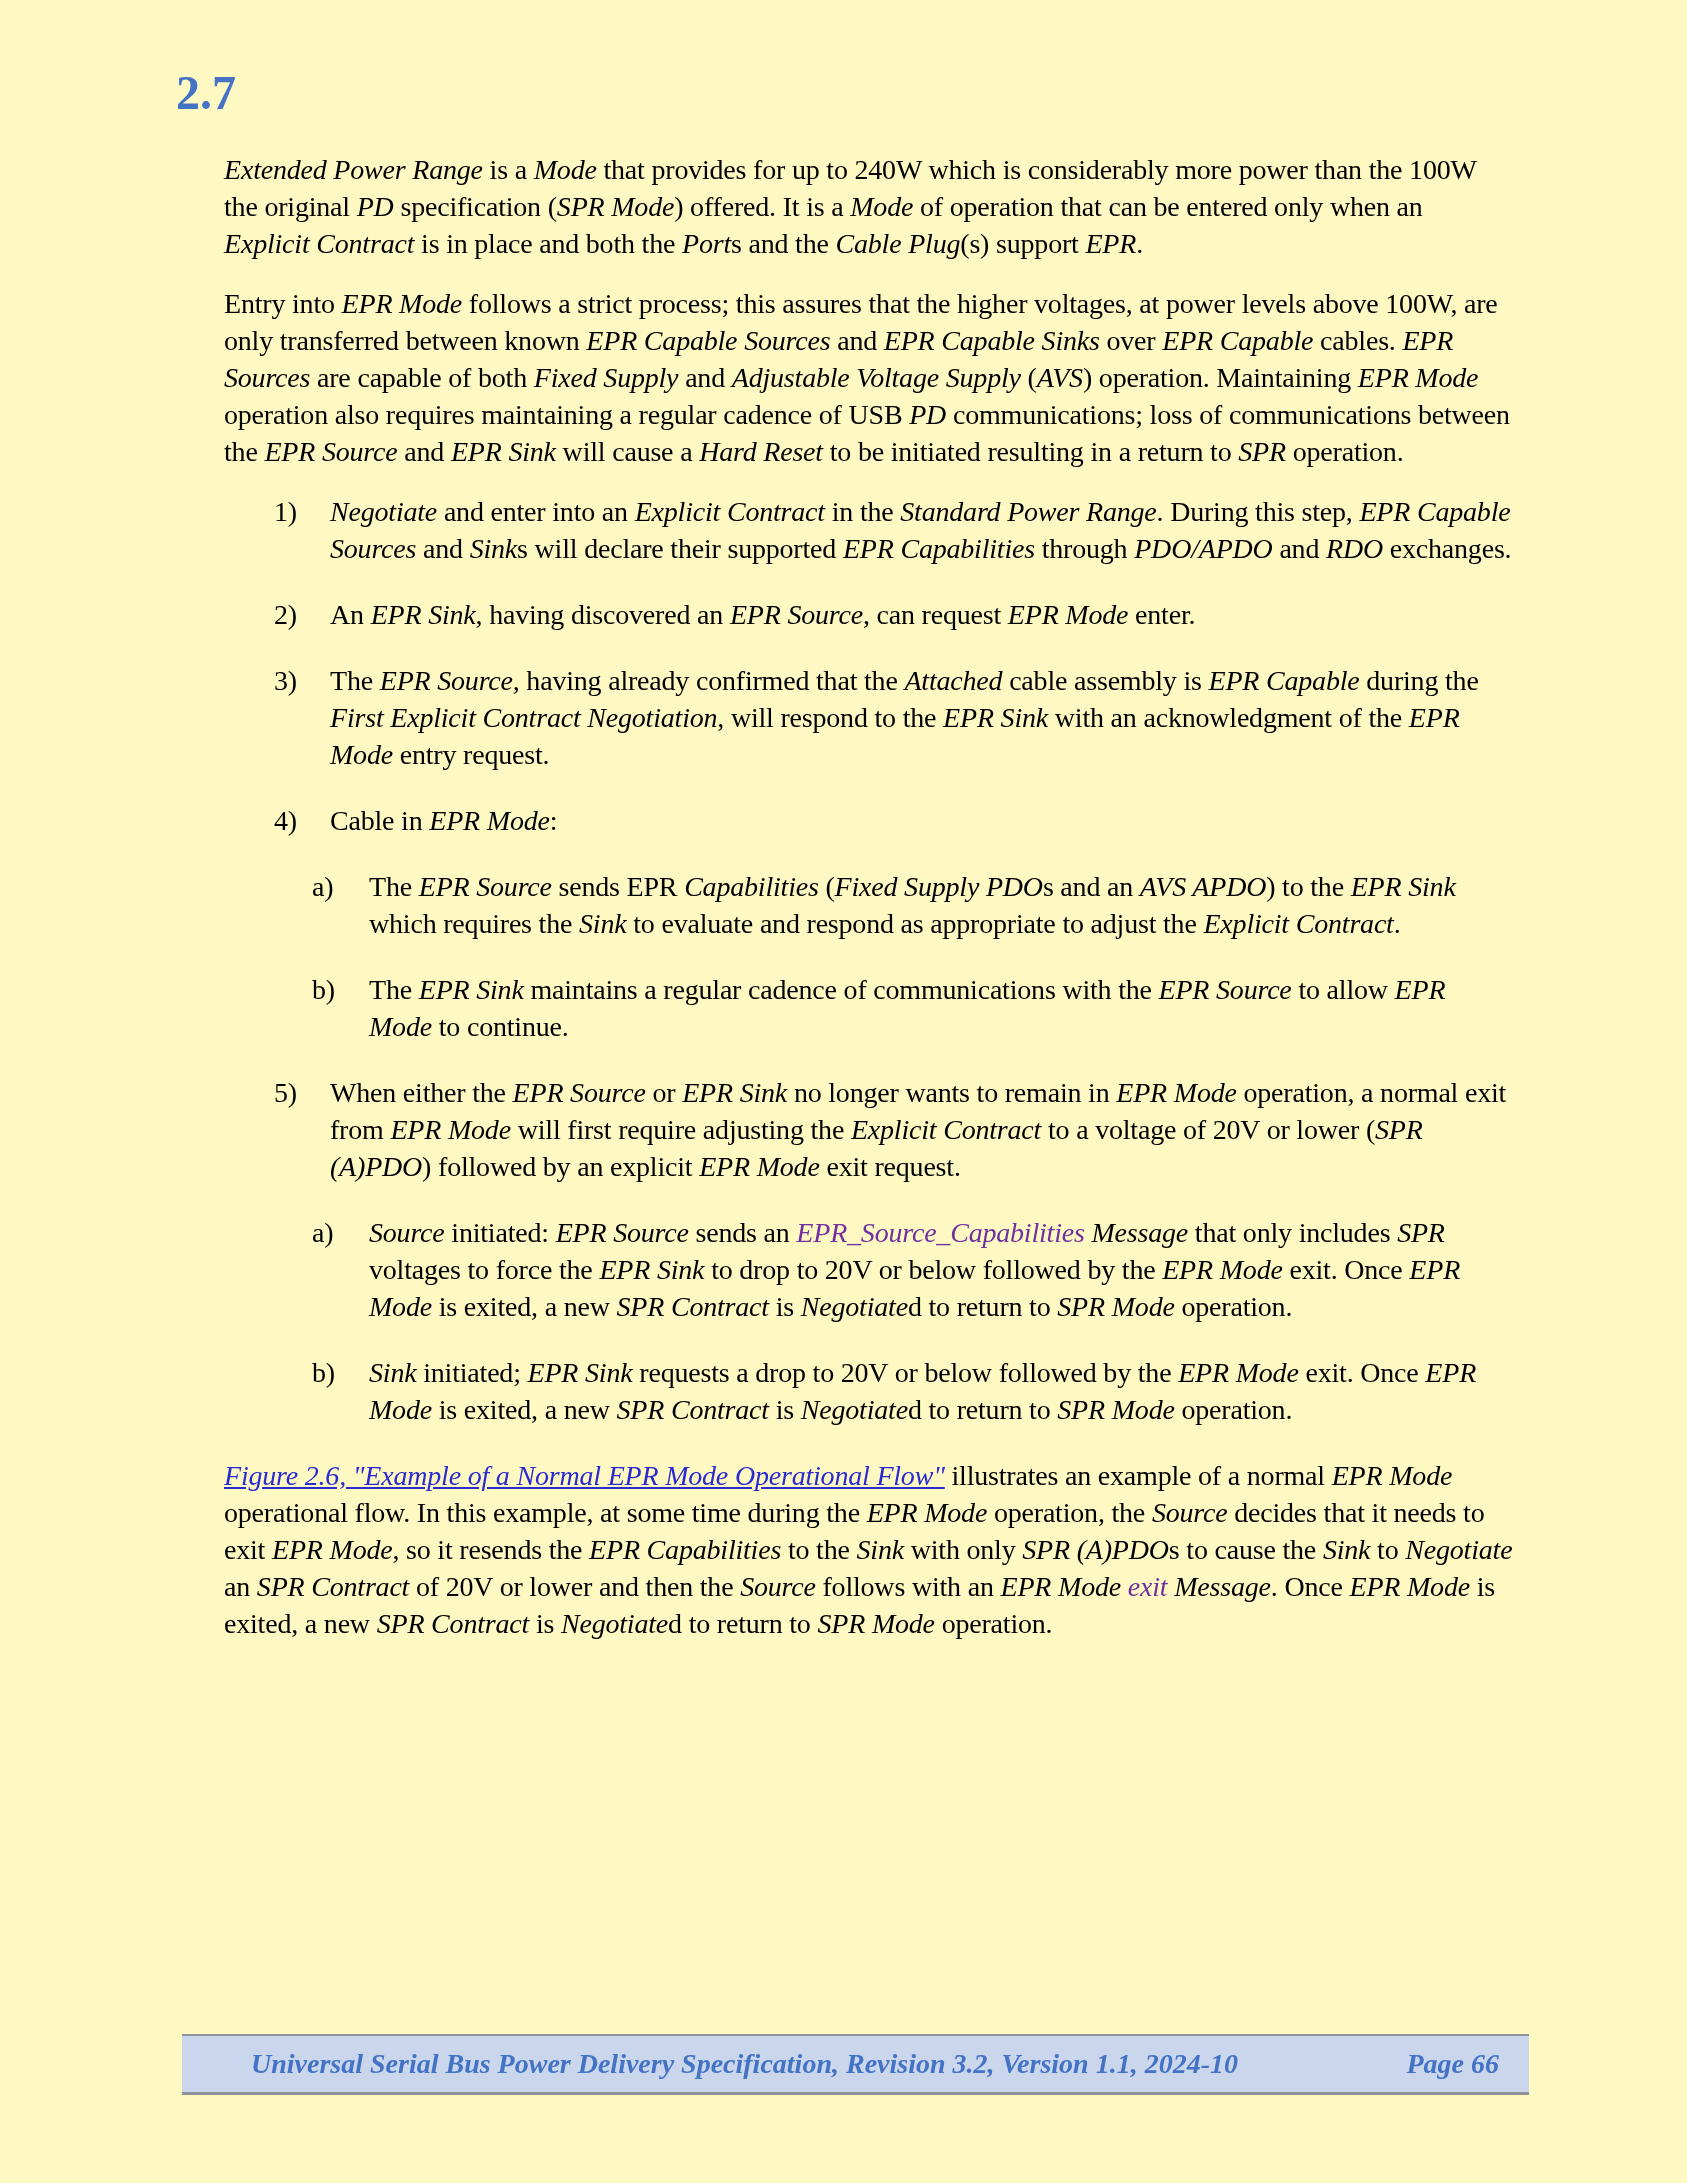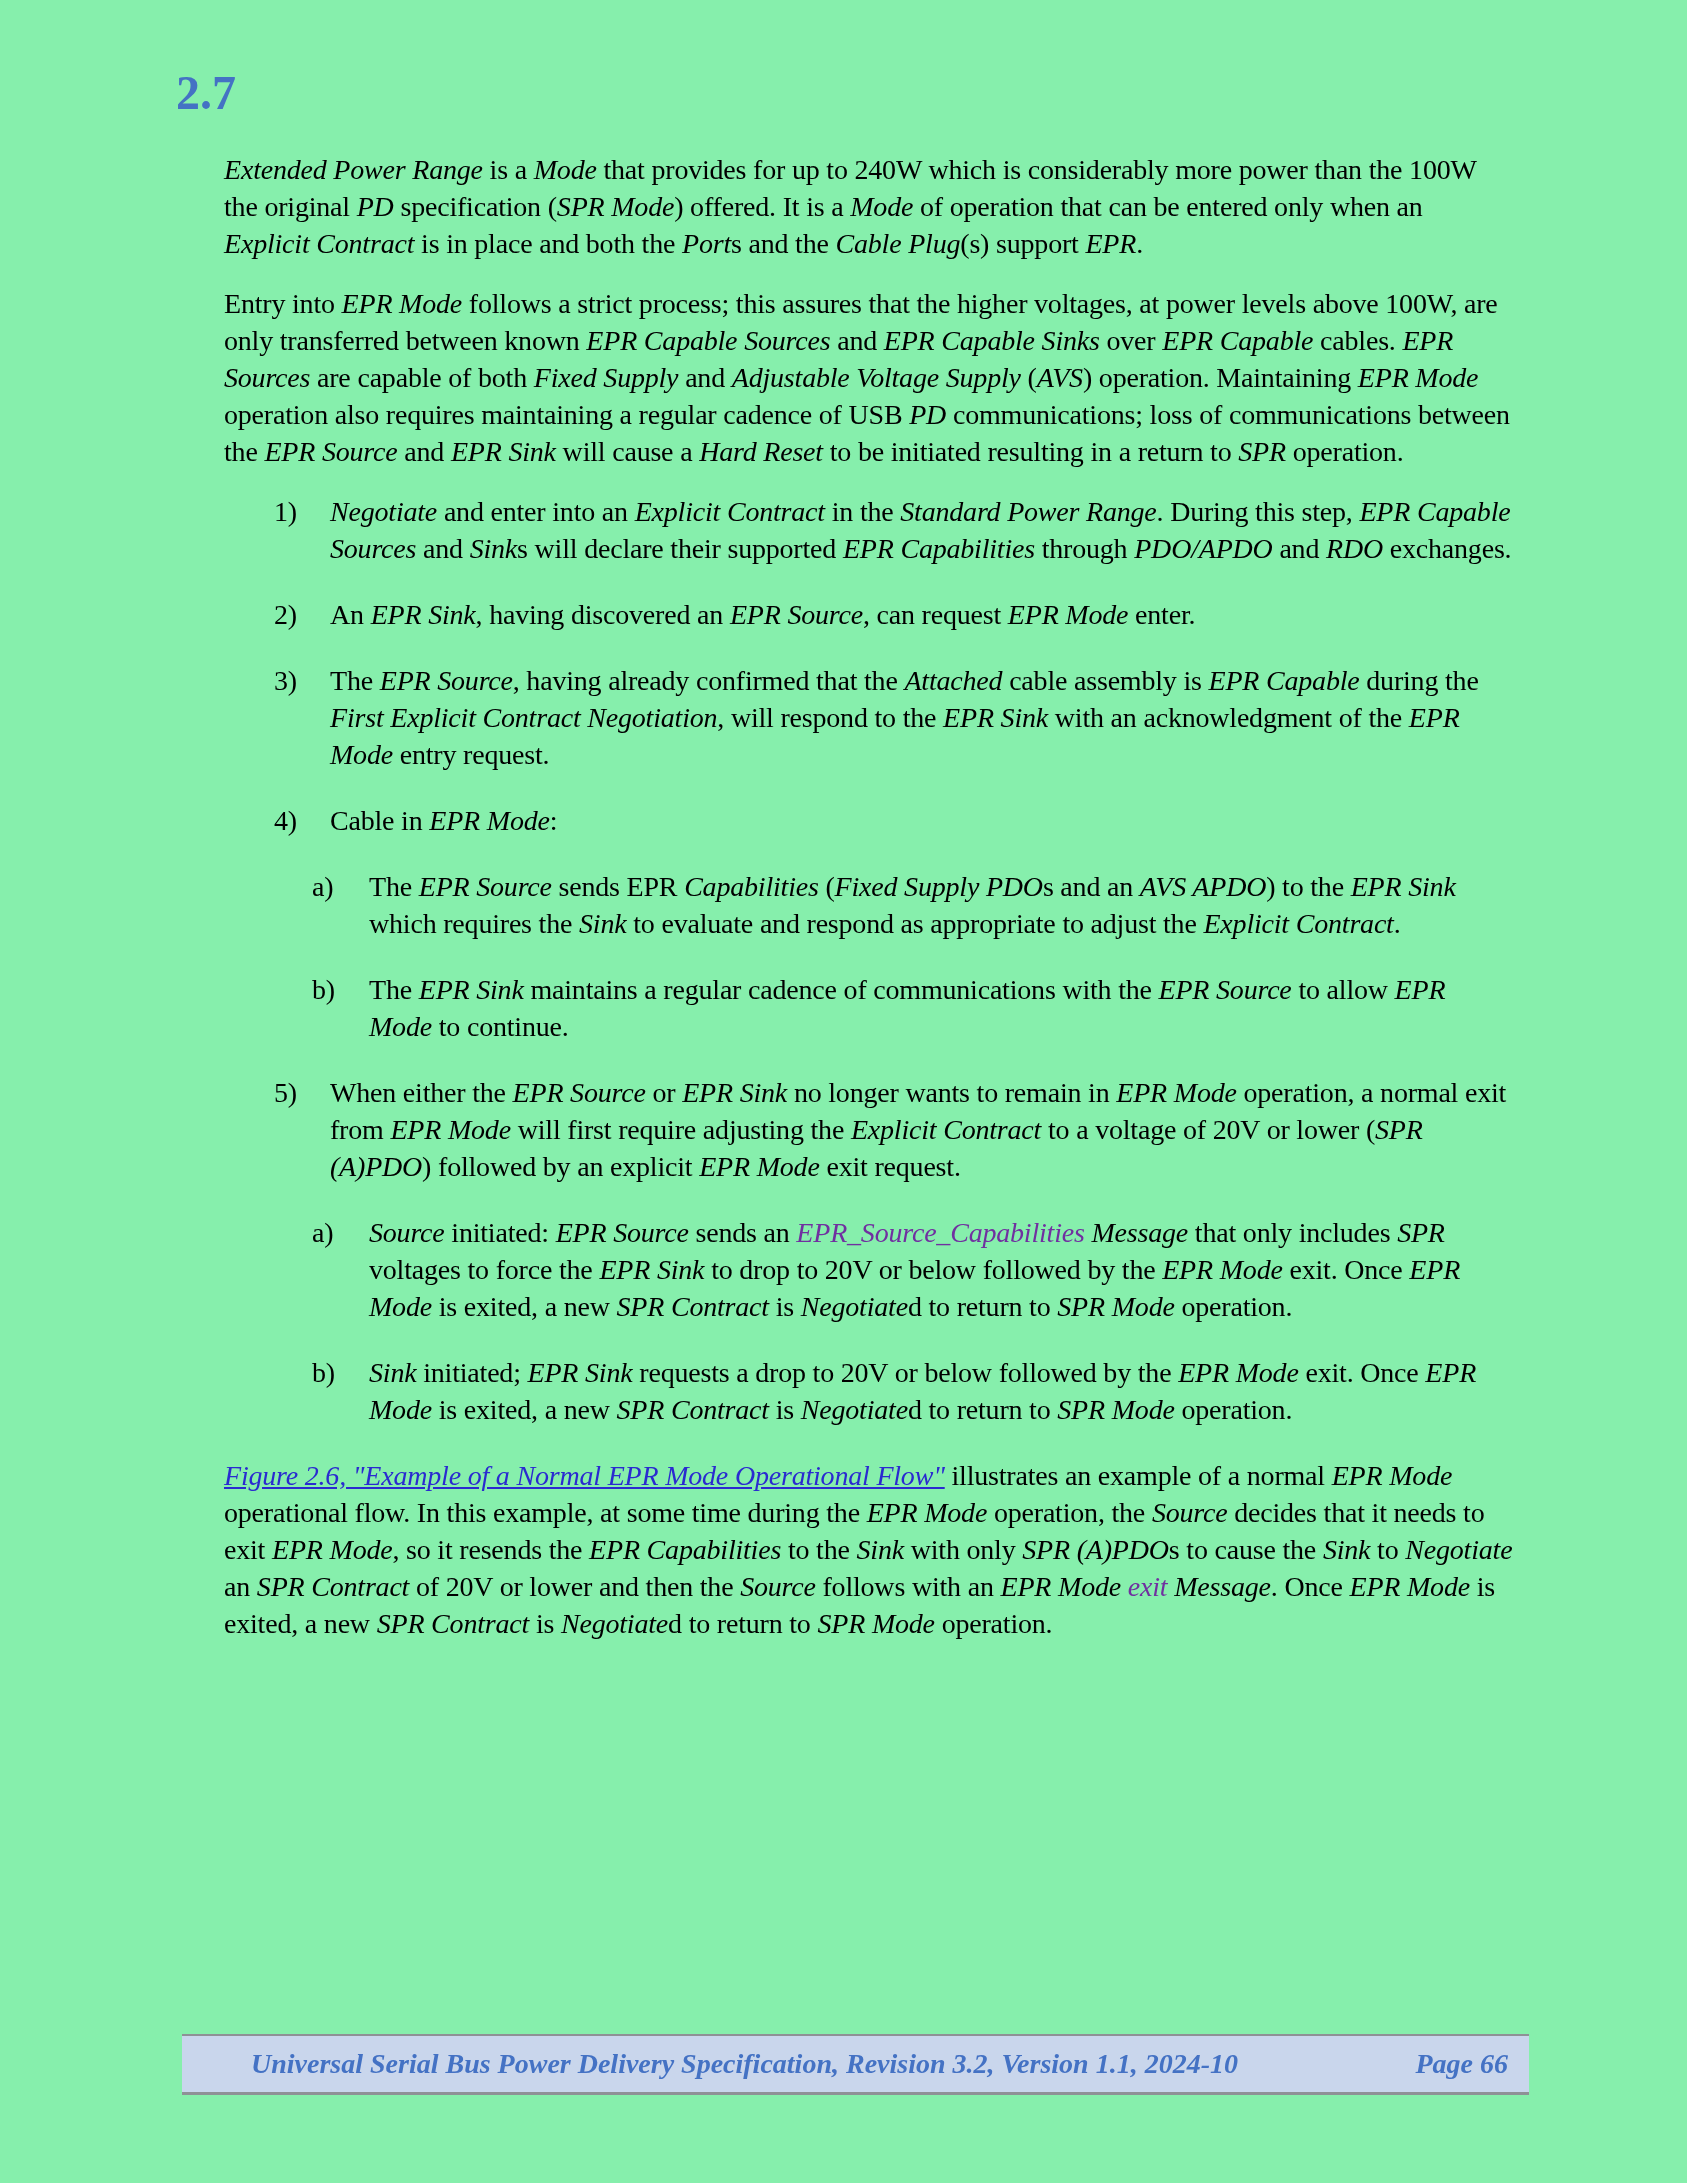--- a/index.html
+++ b/index.html
@@ -1,20 +1,20 @@
 <!DOCTYPE html>
 <html style="font-size:8.3px"><head>
 <meta charset="utf-8">
 <style>
   html, body { margin: 0; padding: 0; background: #ffffff; }
   .page {
     position: relative;
     width: 1687px;
     height: 2183px;
-    background: #86efac;
+    background: #fef9c3;
     font-family: "Liberation Serif", "DejaVu Serif", serif;
     color: #000000;
     box-sizing: border-box;
     padding: 61px 173px 0 176px;
     overflow: hidden;
   }
   h1.heading {
     display: flex;
     margin: 0 0 27px 0;
     font-size: 48px;
@@ -54,21 +54,21 @@
     top: 2034px;
     width: 1347px;
     height: 61px;
     box-sizing: border-box;
     background: var(--footer-bg, #C9D6EC);
     border-top: 2.6px solid #8E9196;
     border-bottom: 3.1px solid #8E9196;
     display: flex;
     align-items: center;
     justify-content: space-between;
-    padding: 0 21px 0 69px;
+    padding: 0 30px 0 69px;
     font-size: 28px;
     font-weight: bold;
     font-style: italic;
     color: var(--footer-text, #4472C4);
   }
 </style>
 </head>
 <body>
 
 <div class="page" style="--heading-color: #4472C4; --link-color: #2A2AD0; --purple-color: #7030A0; --footer-bg: #C9D6EC; --footer-text: #4472C4;">

